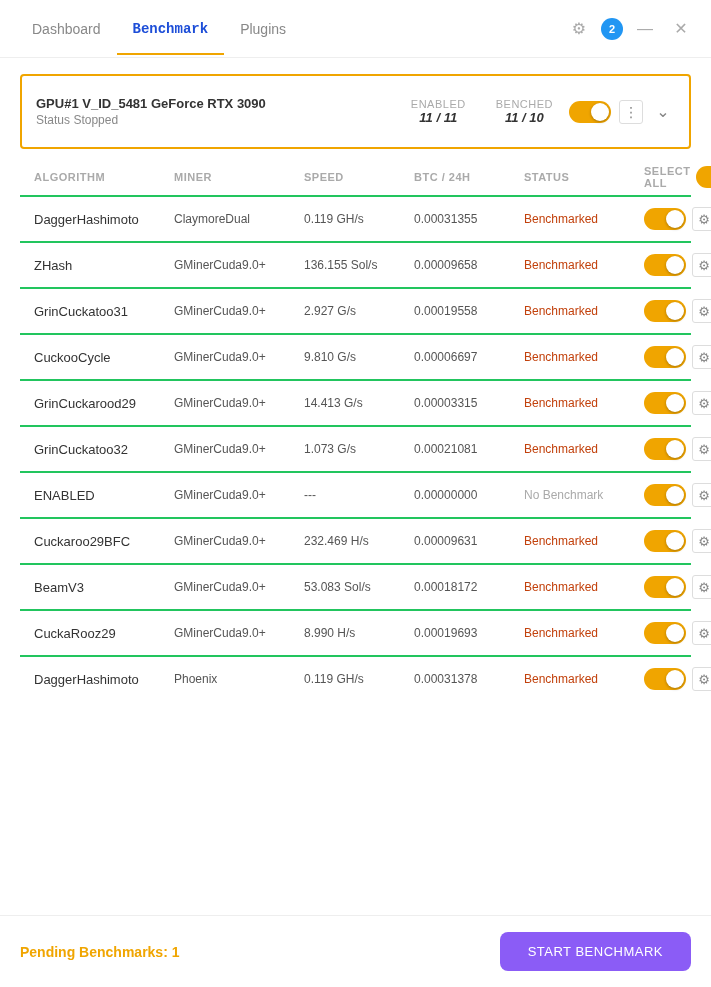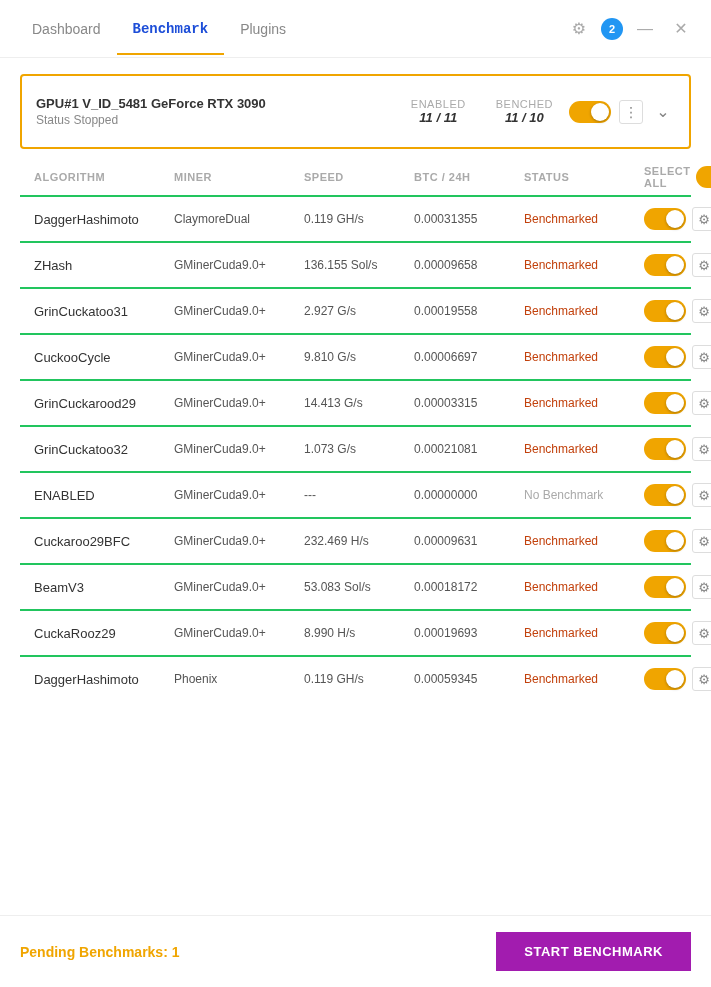--- a/index.html
+++ b/index.html
@@ -270,27 +270,27 @@
       padding: 16px 20px;
       background: #fff;
       border-top: 1px solid #eee;
     }
     .pending-text {
       color: #f0a500;
       font-weight: 600;
       font-size: 14px;
     }
     .start-btn {
-      background: #a21caf;
+      background: #8b5cf6;
       color: #fff;
       border: none;
       padding: 12px 28px;
-      border-radius: 0;
+      border-radius: 8px;
       font-size: 13px;
-      font-weight: 700;
+      font-weight: 400;
       letter-spacing: 0.5px;
       cursor: pointer;
       text-transform: uppercase;
     }
   </style>
 </head>
 <body>
 
 <div class="header">
   <nav class="nav-tabs">
@@ -503,21 +503,21 @@
           <div class="toggle-thumb"></div>
         </div>
       </div>
       <div class="gear-btn">⚙</div>
     </div>
   </div>
       <div class="algo-row">
     <div class="algo-name">DaggerHashimoto</div>
     <div class="algo-miner">Phoenix</div>
     <div class="algo-speed">0.119 GH/s</div>
-    <div class="algo-btc">0.00059345</div>
+    <div class="algo-btc">0.00031378</div>
     <div class="algo-status-benchmarked">Benchmarked</div>
     <div class="algo-controls">
       <div class="toggle">
         <div class="toggle-track">
           <div class="toggle-thumb"></div>
         </div>
       </div>
       <div class="gear-btn">⚙</div>
     </div>
   </div>

